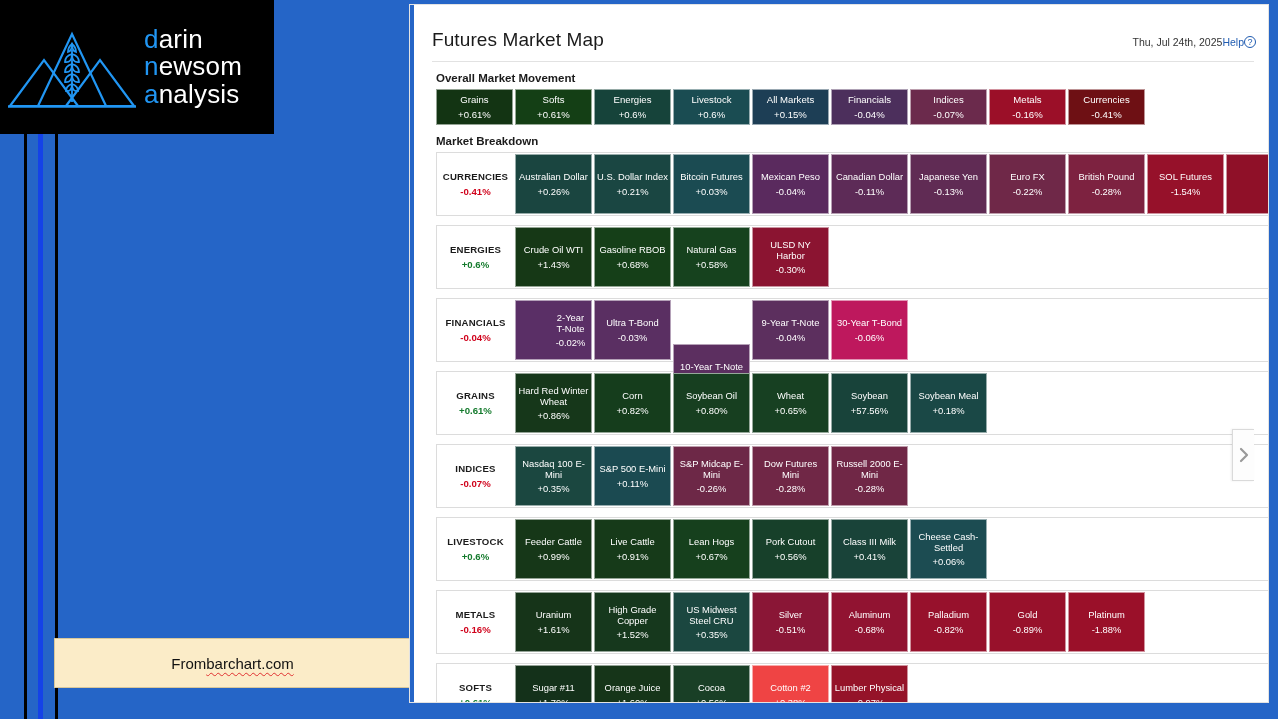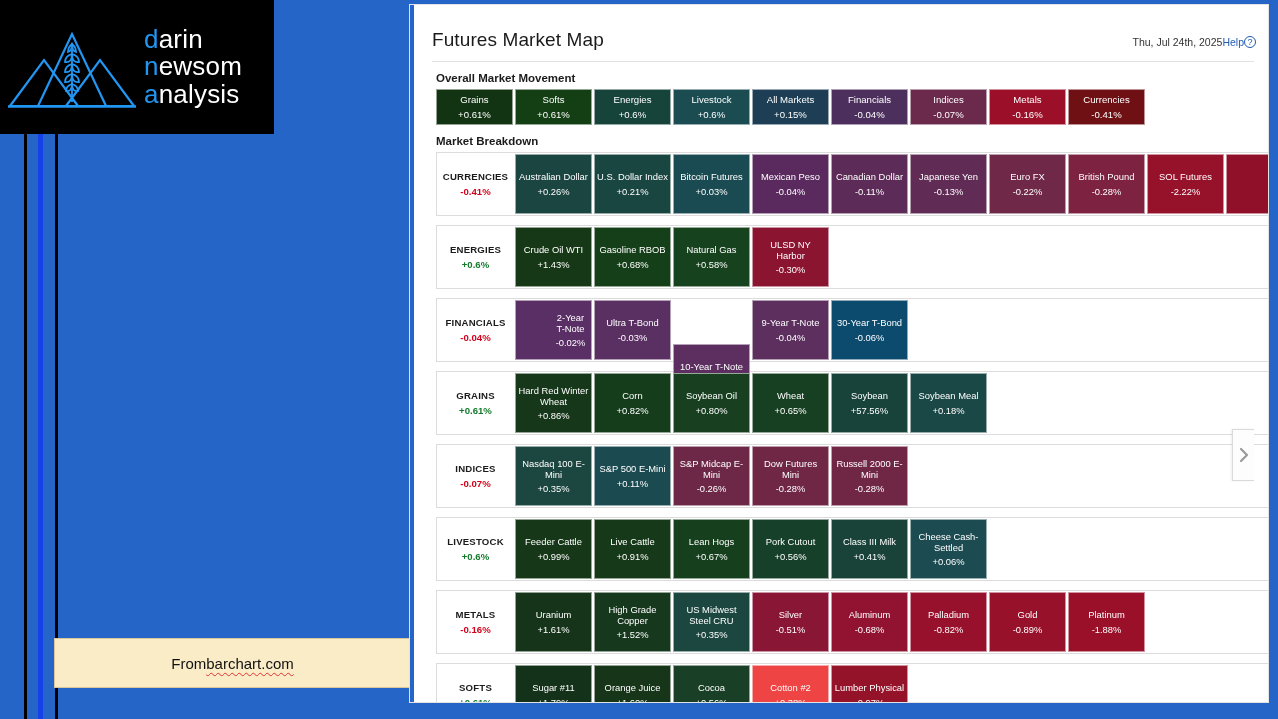--- a/index.html
+++ b/index.html
@@ -267,21 +267,21 @@
               <div class="tile" style="background: rgb(111, 40, 72);">
                 <div class="t-name">Euro FX</div>
                 <div class="t-val">-0.22%</div>
               </div>
               <div class="tile" style="background: rgb(125, 34, 64);">
                 <div class="t-name">British Pound</div>
                 <div class="t-val">-0.28%</div>
               </div>
               <div class="tile" style="background: rgb(150, 17, 42);">
                 <div class="t-name">SOL Futures</div>
-                <div class="t-val">-2.22%</div>
+                <div class="t-val">-1.54%</div>
               </div>
               <div class="tile" style="background: rgb(143, 16, 40);">
                 <div class="t-name"></div>
                 <div class="t-val"></div>
               </div>
             </div>
           </div>
           <div class="bd-row">
             <div class="bd-head">
               <div class="h-name">ENERGIES</div>
@@ -321,21 +321,21 @@
                 <div class="t-val">-0.03%</div>
               </div>
               <div class="tile" style="background: rgb(92, 47, 96); margin-top: 44px;">
                 <div class="t-name">10-Year T-Note</div>
                 <div class="t-val">-0.04%</div>
               </div>
               <div class="tile" style="background: rgb(92, 47, 94);">
                 <div class="t-name">9-Year T-Note</div>
                 <div class="t-val">-0.04%</div>
               </div>
-              <div class="tile" style="background: #0c4a6e;">
+              <div class="tile" style="background: #be185d;">
                 <div class="t-name">30-Year T-Bond</div>
                 <div class="t-val">-0.06%</div>
               </div>
             </div>
           </div>
           <div class="bd-row">
             <div class="bd-head">
               <div class="h-name">GRAINS</div>
               <div class="h-val up">+0.61%</div>
             </div>

